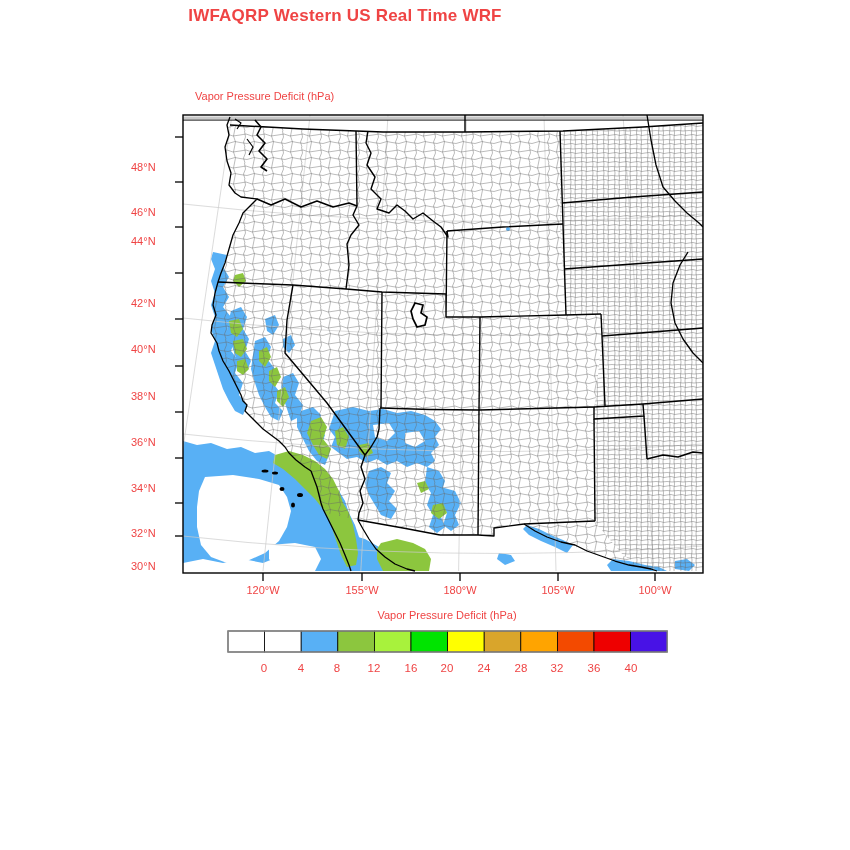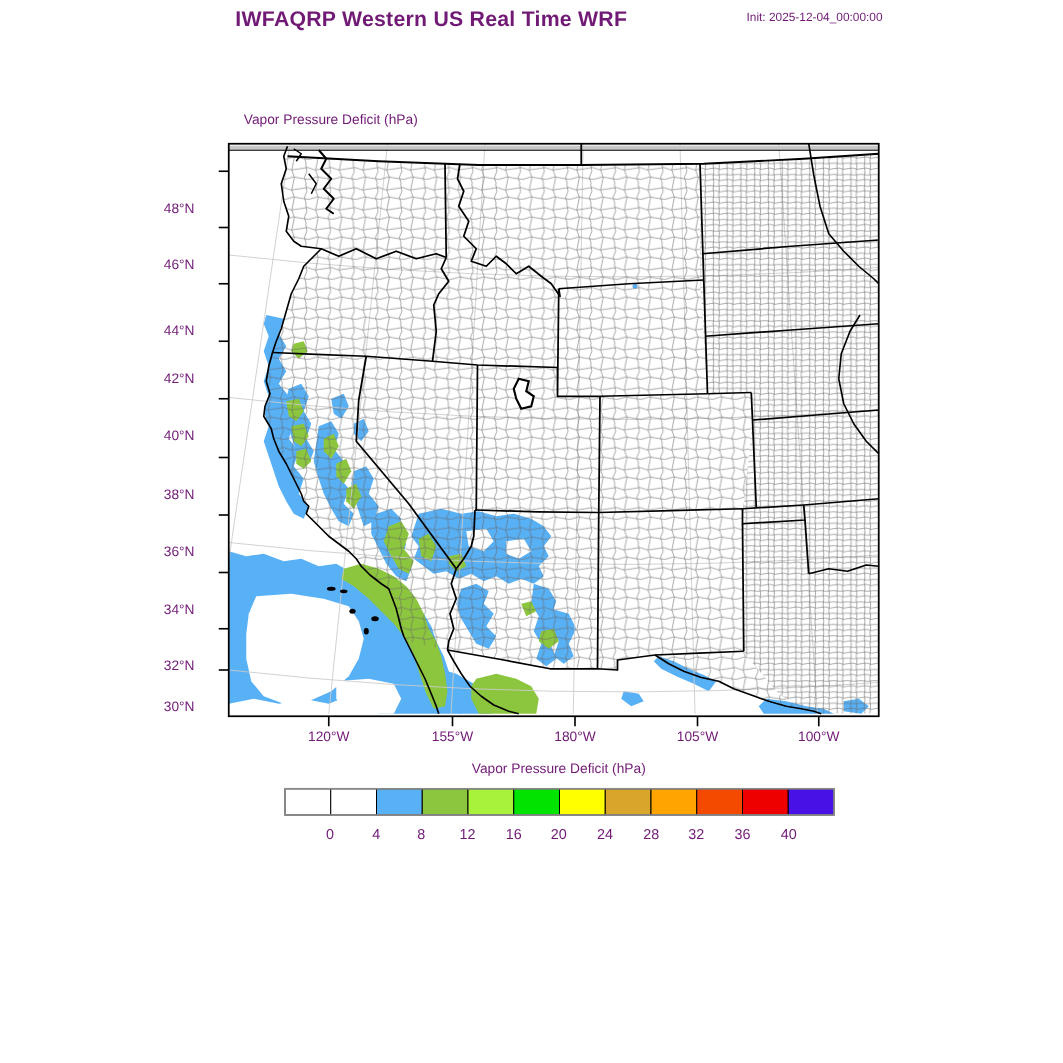--- a/index.html
+++ b/index.html
@@ -1,43 +1,42 @@
 <!DOCTYPE html>
 <html><head>
 <meta charset="utf-8">
 <style>
   html,body{margin:0;padding:0;background:#fff;}
   #page{position:relative;width:850px;height:850px;background:#fff;overflow:hidden;
-        font-family:"Liberation Sans","DejaVu Sans",sans-serif;color:#701a75;text-decoration:underline;}
+        font-family:"Liberation Sans","DejaVu Sans",sans-serif;color:#ef4444;text-decoration:underline;}
   .abs{position:absolute;}
   #main-title{left:150px;top:6px;width:390px;text-align:center;font-size:17px;font-weight:bold;letter-spacing:.2px;}
   #run-info{left:430px;top:8px;width:276px;text-align:right;font-size:9.5px;line-height:13px;}
   #map-title{left:195px;top:90px;font-size:11px;}
   .lat-label{width:40px;font-size:11px;margin-top:31px;}
   .lon-label{width:60px;text-align:center;font-size:11px;}
   #cbar-title{left:297px;top:609px;width:300px;text-align:center;font-size:11px;}
   .cbar-label{width:30px;text-align:center;font-size:11.5px;}
   #footer{left:183px;top:812px;font-size:9.5px;line-height:13px;}
   svg{display:block;}
 </style>
 </head>
 <body>
 
 <div id="page">
 
   <div class="abs" id="main-title">IWFAQRP Western US Real Time WRF</div>
   <div class="abs" id="run-info">
-    <div>Init: 2025-12-04_00:00:00</div>
   </div>
 
   <div class="abs" id="map-title">Vapor Pressure Deficit   (hPa)</div>
 
   <div class="abs lat-label" style="left:131px;top:130px">48°N</div>
   <div class="abs lat-label" style="left:131px;top:175px">46°N</div>
-  <div class="abs lat-label" style="left:131px;top:228px">44°N</div>
+  <div class="abs lat-label" style="left:131px;top:204px">44°N</div>
   <div class="abs lat-label" style="left:131px;top:266px">42°N</div>
   <div class="abs lat-label" style="left:131px;top:312px">40°N</div>
   <div class="abs lat-label" style="left:131px;top:359px">38°N</div>
   <div class="abs lat-label" style="left:131px;top:405px">36°N</div>
   <div class="abs lat-label" style="left:131px;top:451px">34°N</div>
   <div class="abs lat-label" style="left:131px;top:496px">32°N</div>
   <div class="abs lat-label" style="left:131px;top:529px">30°N</div>
 
   <div class="abs lon-label" style="left:233px;top:584px">120°W</div>
   <div class="abs lon-label" style="left:332px;top:584px">155°W</div>

